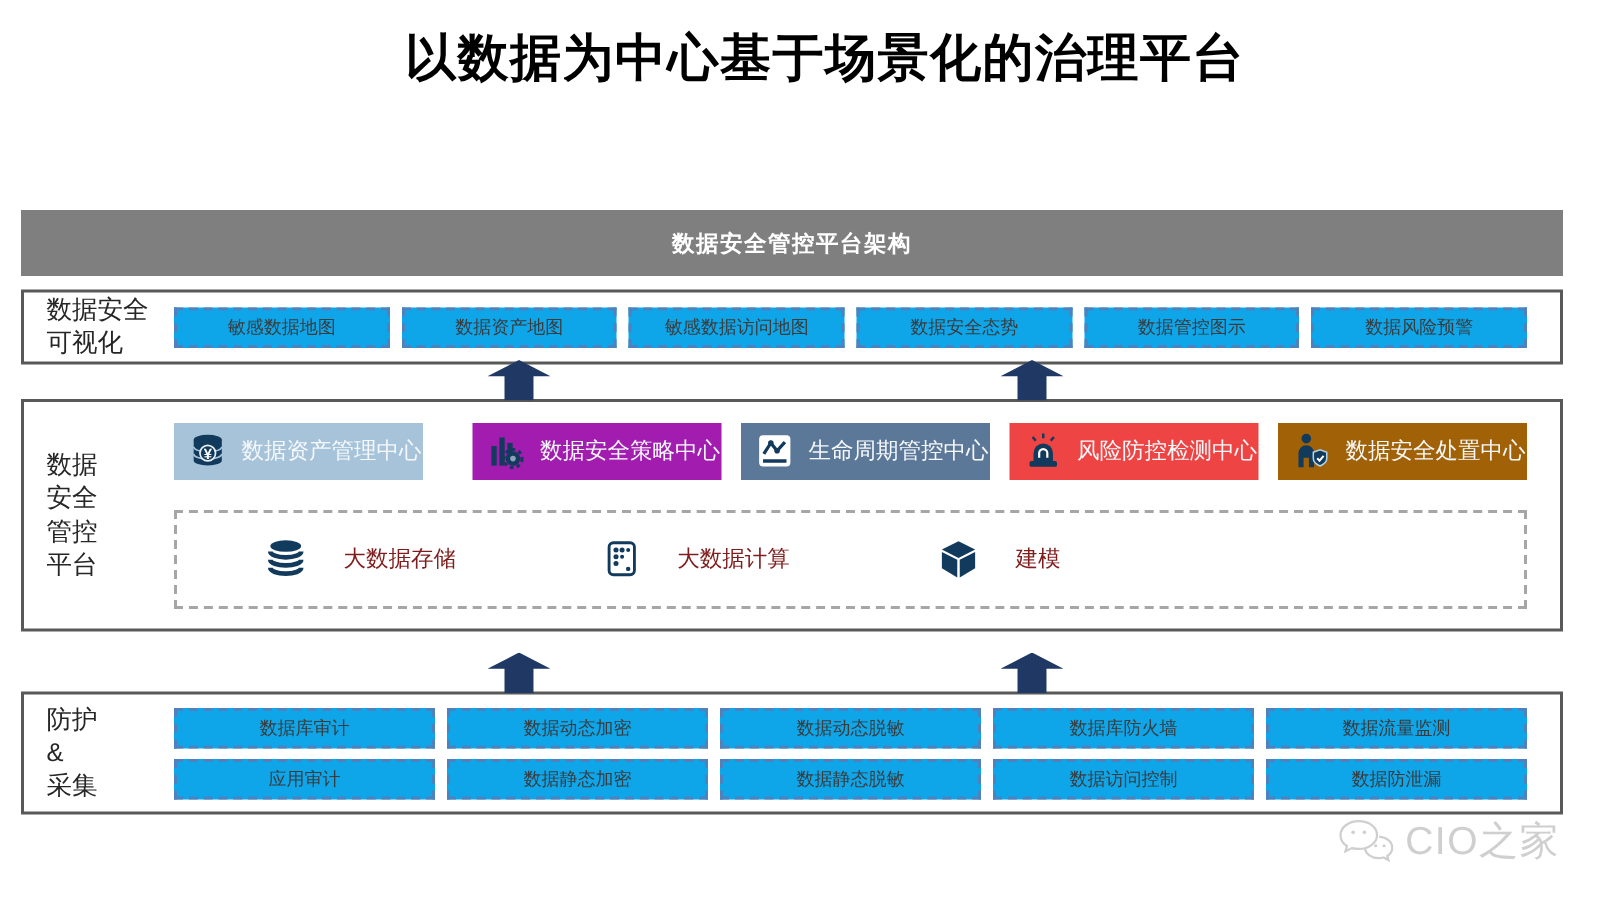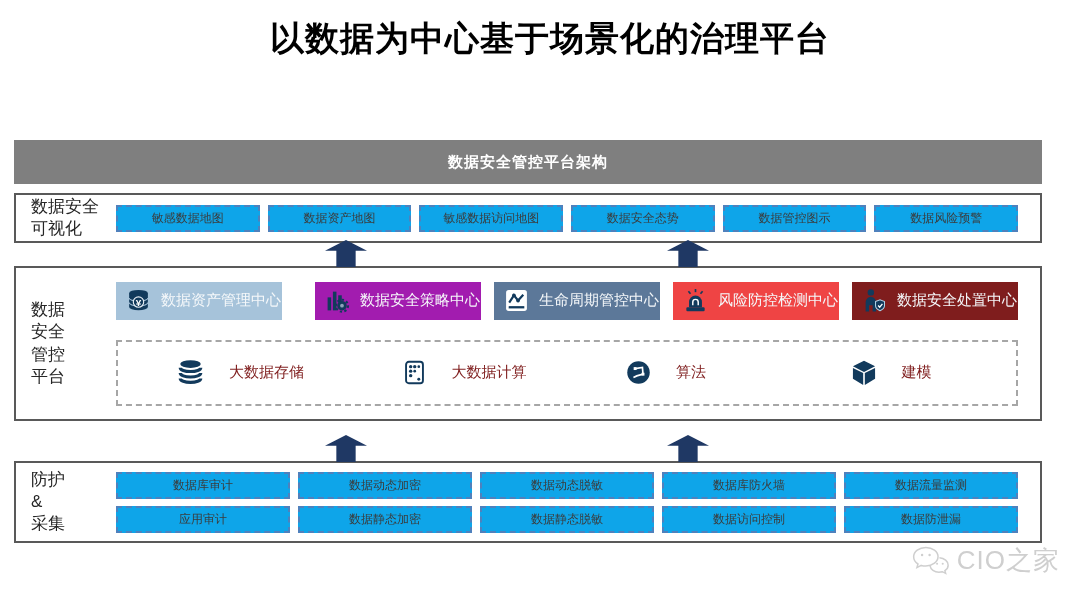--- a/index.html
+++ b/index.html
@@ -43,35 +43,35 @@
   }
   .centers-row{display:flex;gap:13px;}
   .center-box{
     flex:1;height:38px;display:flex;align-items:center;gap:10px;padding-left:10px;
     box-sizing:border-box;color:#f5f8fa;font-size:15px;white-space:nowrap;
   }
   .bg0{background:#a6c3da;}
   .bg1{background:#a21caf;margin-left:20px;}
   .bg2{background:#5c7899;}
   .bg3{background:#ef4444;}
-  .bg4{background:#7f1d1d;}
+  .bg4{background:#a16207;}
   .capability-box{
     border:2px dashed #a6a6a6;height:66px;box-sizing:border-box;
     display:flex;align-items:center;
   }
   .capability-item{
     width:25%;box-sizing:border-box;padding-left:58px;display:flex;align-items:center;gap:24px;
     font-size:15px;color:#7f1d1d;white-space:nowrap;
   }
   .sec-protect{height:82px;}
   .protect-rows{flex:1;margin-right:22px;display:flex;flex-direction:column;gap:7px;}
   .protect-row{display:flex;gap:8px;}
   .icon{flex:none;display:flex;align-items:center;}
   .watermark{
-    position:absolute;right:20px;top:543px;display:flex;align-items:center;gap:7px;
+    position:absolute;right:40px;top:543px;display:flex;align-items:center;gap:7px;
     color:#cfcfcf;font-size:26px;letter-spacing:1px;
   }
 </style>
 </head>
 <body>
 
 <div class="page-title">以数据为中心基于场景化的治理平台</div>
 
 <div class="diagram">
 
@@ -196,31 +196,20 @@
               <circle cx="8.6" cy="6.8" r="1.5" fill="#123a5c"></circle>
               <circle cx="12.2" cy="6.8" r="1.5" fill="#123a5c"></circle>
               <circle cx="15.8" cy="6.8" r="1.2" fill="#123a5c"></circle>
               <circle cx="8.6" cy="10.8" r="1.5" fill="#123a5c"></circle>
               <circle cx="12.2" cy="10.8" r="1.2" fill="#123a5c"></circle>
               <circle cx="8.6" cy="14.8" r="1.5" fill="#123a5c"></circle>
               <circle cx="15.8" cy="18" r="1.3" fill="#123a5c"></circle>
             </svg>
           </span>
           <span>大数据计算</span>
-        </div>
-        <div class="capability-item">
-          <span class="icon">
-            <svg width="27" height="27" viewBox="0 0 24 24">
-              <circle cx="12" cy="12" r="10" fill="#123a5c"></circle>
-              <path d="M9 8.5 L15.5 7.5 L16 13.5 L10.5 15 L7.5 16.5" fill="none" stroke="#ffffff" stroke-width="1.5"></path>
-              <rect x="7.7" y="7.2" width="2.6" height="2.6" fill="#ffffff"></rect>
-              <rect x="14.7" y="12.2" width="2.6" height="2.6" fill="#ffffff"></rect>
-            </svg>
-          </span>
-          <span>算法</span>
         </div>
         <div class="capability-item">
           <span class="icon">
             <svg width="28" height="28" viewBox="0 0 24 24">
               <path d="M12 1.5 L21.5 6.3 12 11.1 2.5 6.3 Z" fill="#123a5c"></path>
               <path d="M2.5 7.7 L11.3 12.1 V22.3 L2.5 17 Z" fill="#123a5c"></path>
               <path d="M21.5 7.7 L12.7 12.1 V22.3 L21.5 17 Z" fill="#123a5c"></path>
             </svg>
           </span>
           <span>建模</span>

